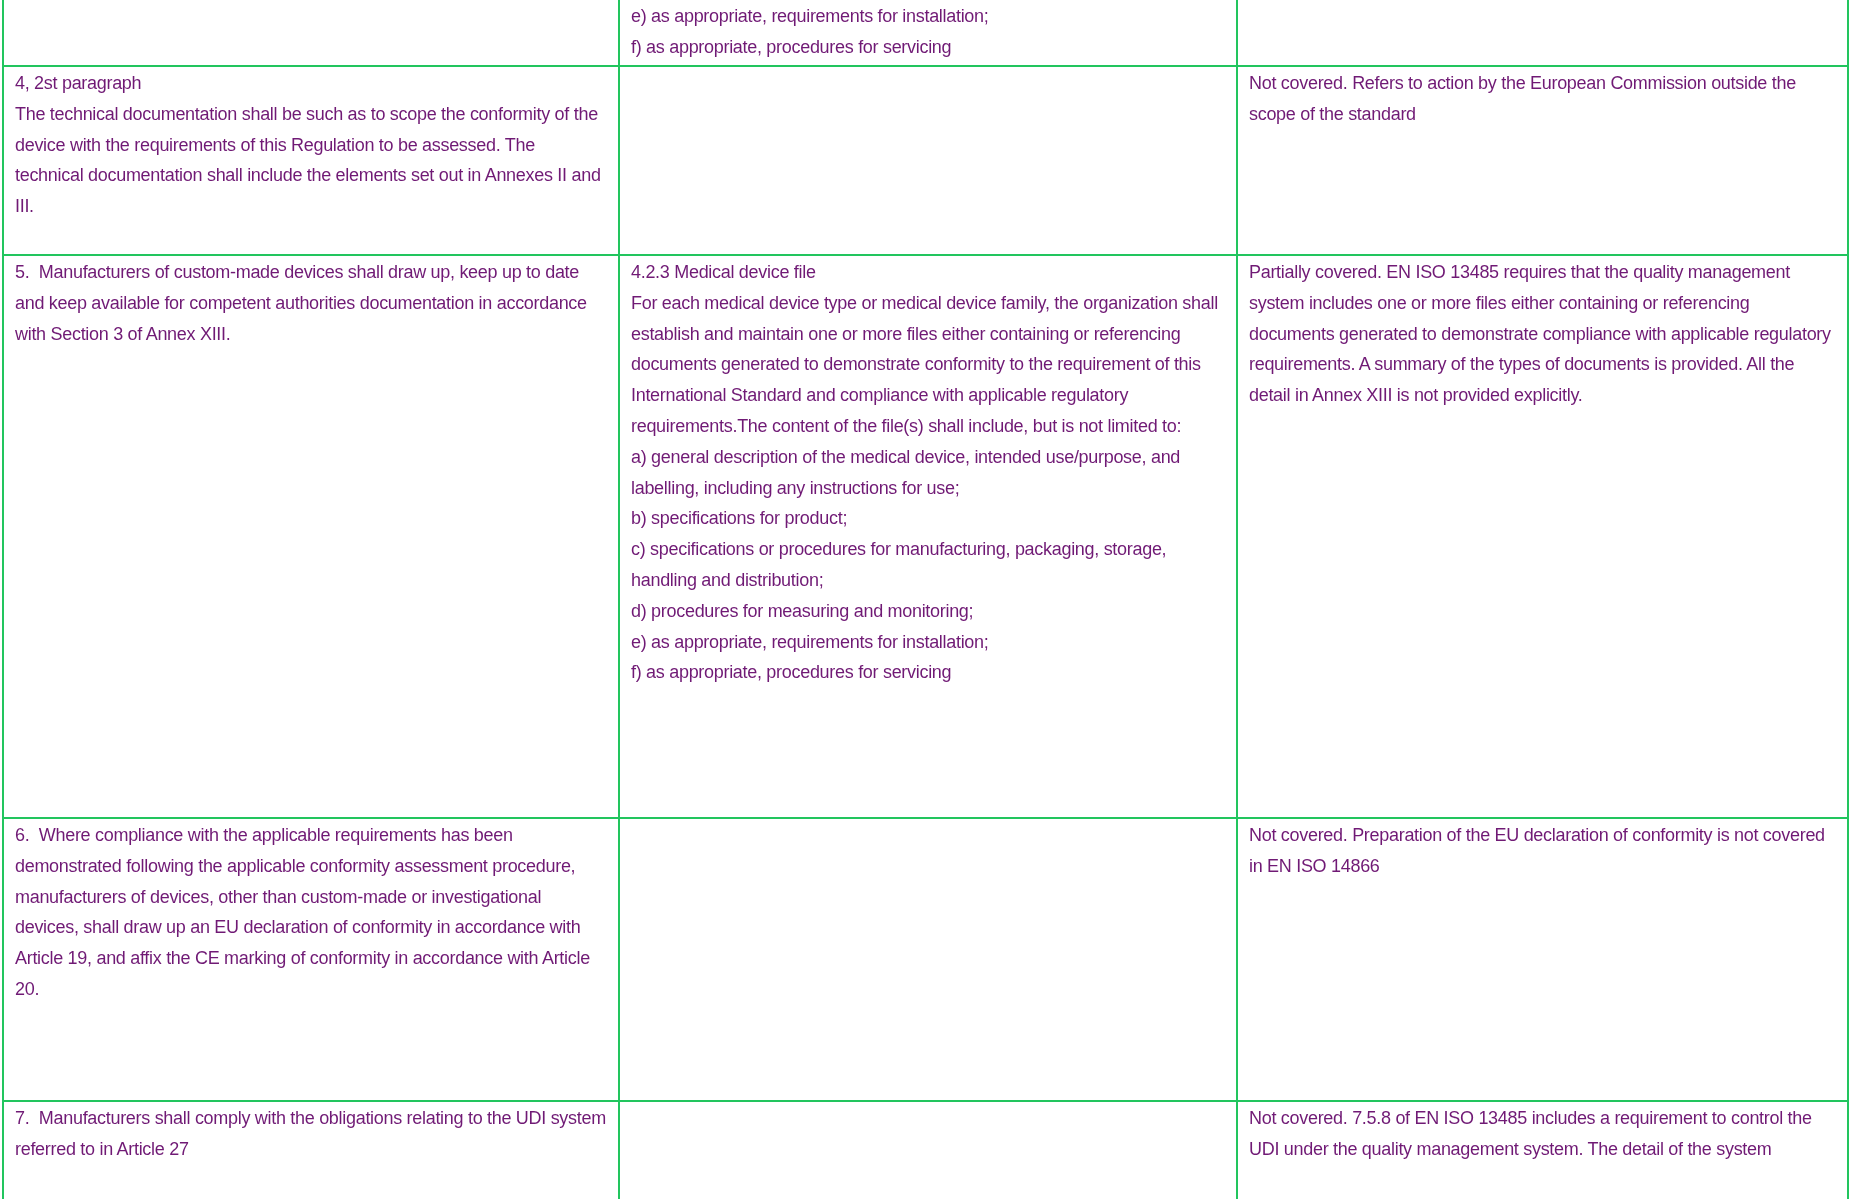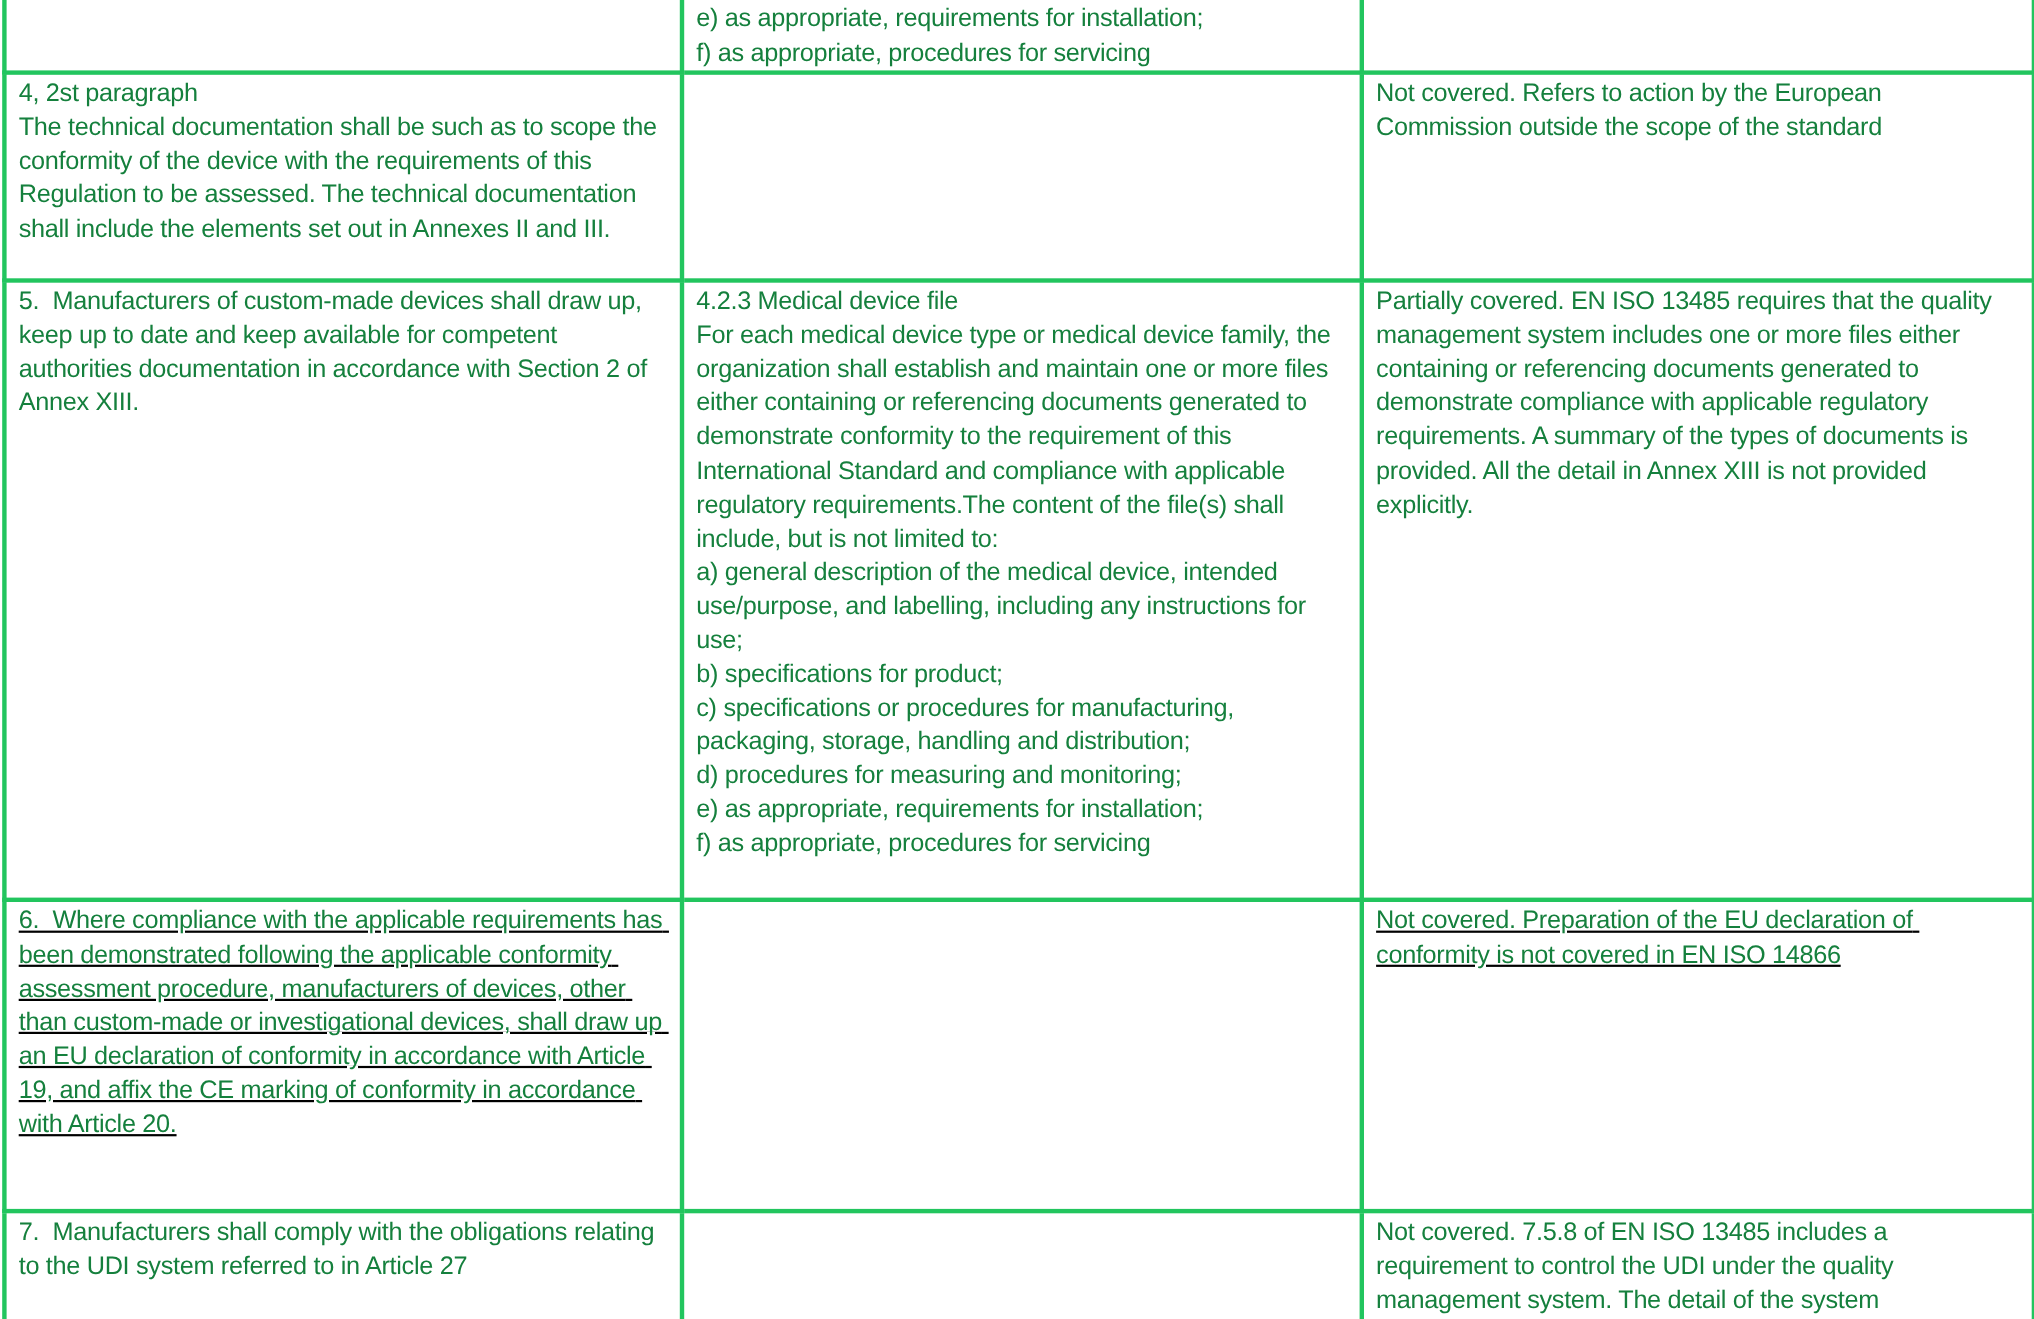--- a/index.html
+++ b/index.html
@@ -21,35 +21,35 @@
     width: 1845px;
     border-collapse: collapse;
     table-layout: fixed;
     border-top: hidden;
     border-bottom: hidden;
   }
   table.doc-table col.c1 { width: 616px; }
   table.doc-table col.c2 { width: 618px; }
   table.doc-table col.c3 { width: 611px; }
   table.doc-table td {
-    border: 4px solid #22c55e;
+    border: 2px solid #22c55e;
     vertical-align: top;
     padding: 1px 11px 0 11px;
-    color: #15803d;
-    font-size: 23px;
+    color: #701a75;
+    font-size: 18px;
     line-height: 30.8px;
     letter-spacing: -0.3px;
     white-space: pre-wrap;
     word-wrap: break-word;
     overflow: hidden;
   }
   tr.r1 { height: 66px; }
   tr.r2 { height: 189px; }
   tr.r3 { height: 563px; }
-  tr.r4 { height: 283px; text-decoration: underline; }
+  tr.r4 { height: 283px; }
   tr.r5 { height: 150px; }
 </style>
 </head>
 <body>
 
 <table class="doc-table">
   <colgroup>
     <col class="c1">
       <col class="c2">
       <col class="c3">
@@ -61,21 +61,21 @@
 f) as appropriate, procedures for servicing</td>
       <td></td>
     </tr>
     <tr class="r2">
       <td>4, 2st paragraph
 The technical documentation shall be such as to scope the conformity of the device with the requirements of this Regulation to be assessed. The technical documentation shall include the elements set out in Annexes II and III.</td>
       <td></td>
       <td>Not covered. Refers to action by the European Commission outside the scope of the standard</td>
     </tr>
     <tr class="r3">
-      <td>5.  Manufacturers of custom-made devices shall draw up, keep up to date and keep available for competent authorities documentation in accordance with Section 2 of Annex XIII.</td>
+      <td>5.  Manufacturers of custom-made devices shall draw up, keep up to date and keep available for competent authorities documentation in accordance with Section 3 of Annex XIII.</td>
       <td>4.2.3 Medical device file
 For each medical device type or medical device family, the organization shall establish and maintain one or more files either containing or referencing documents generated to demonstrate conformity to the requirement of this International Standard and compliance with applicable regulatory requirements.The content of the file(s) shall include, but is not limited to:
 a) general description of the medical device, intended use/purpose, and labelling, including any instructions for use;
 b) specifications for product;
 c) specifications or procedures for manufacturing, packaging, storage, handling and distribution;
 d) procedures for measuring and monitoring;
 e) as appropriate, requirements for installation;
 f) as appropriate, procedures for servicing</td>
       <td>Partially covered. EN ISO 13485 requires that the quality management system includes one or more files either containing or referencing documents generated to demonstrate compliance with applicable regulatory requirements. A summary of the types of documents is provided. All the detail in Annex XIII is not provided explicitly.</td>
     </tr>

